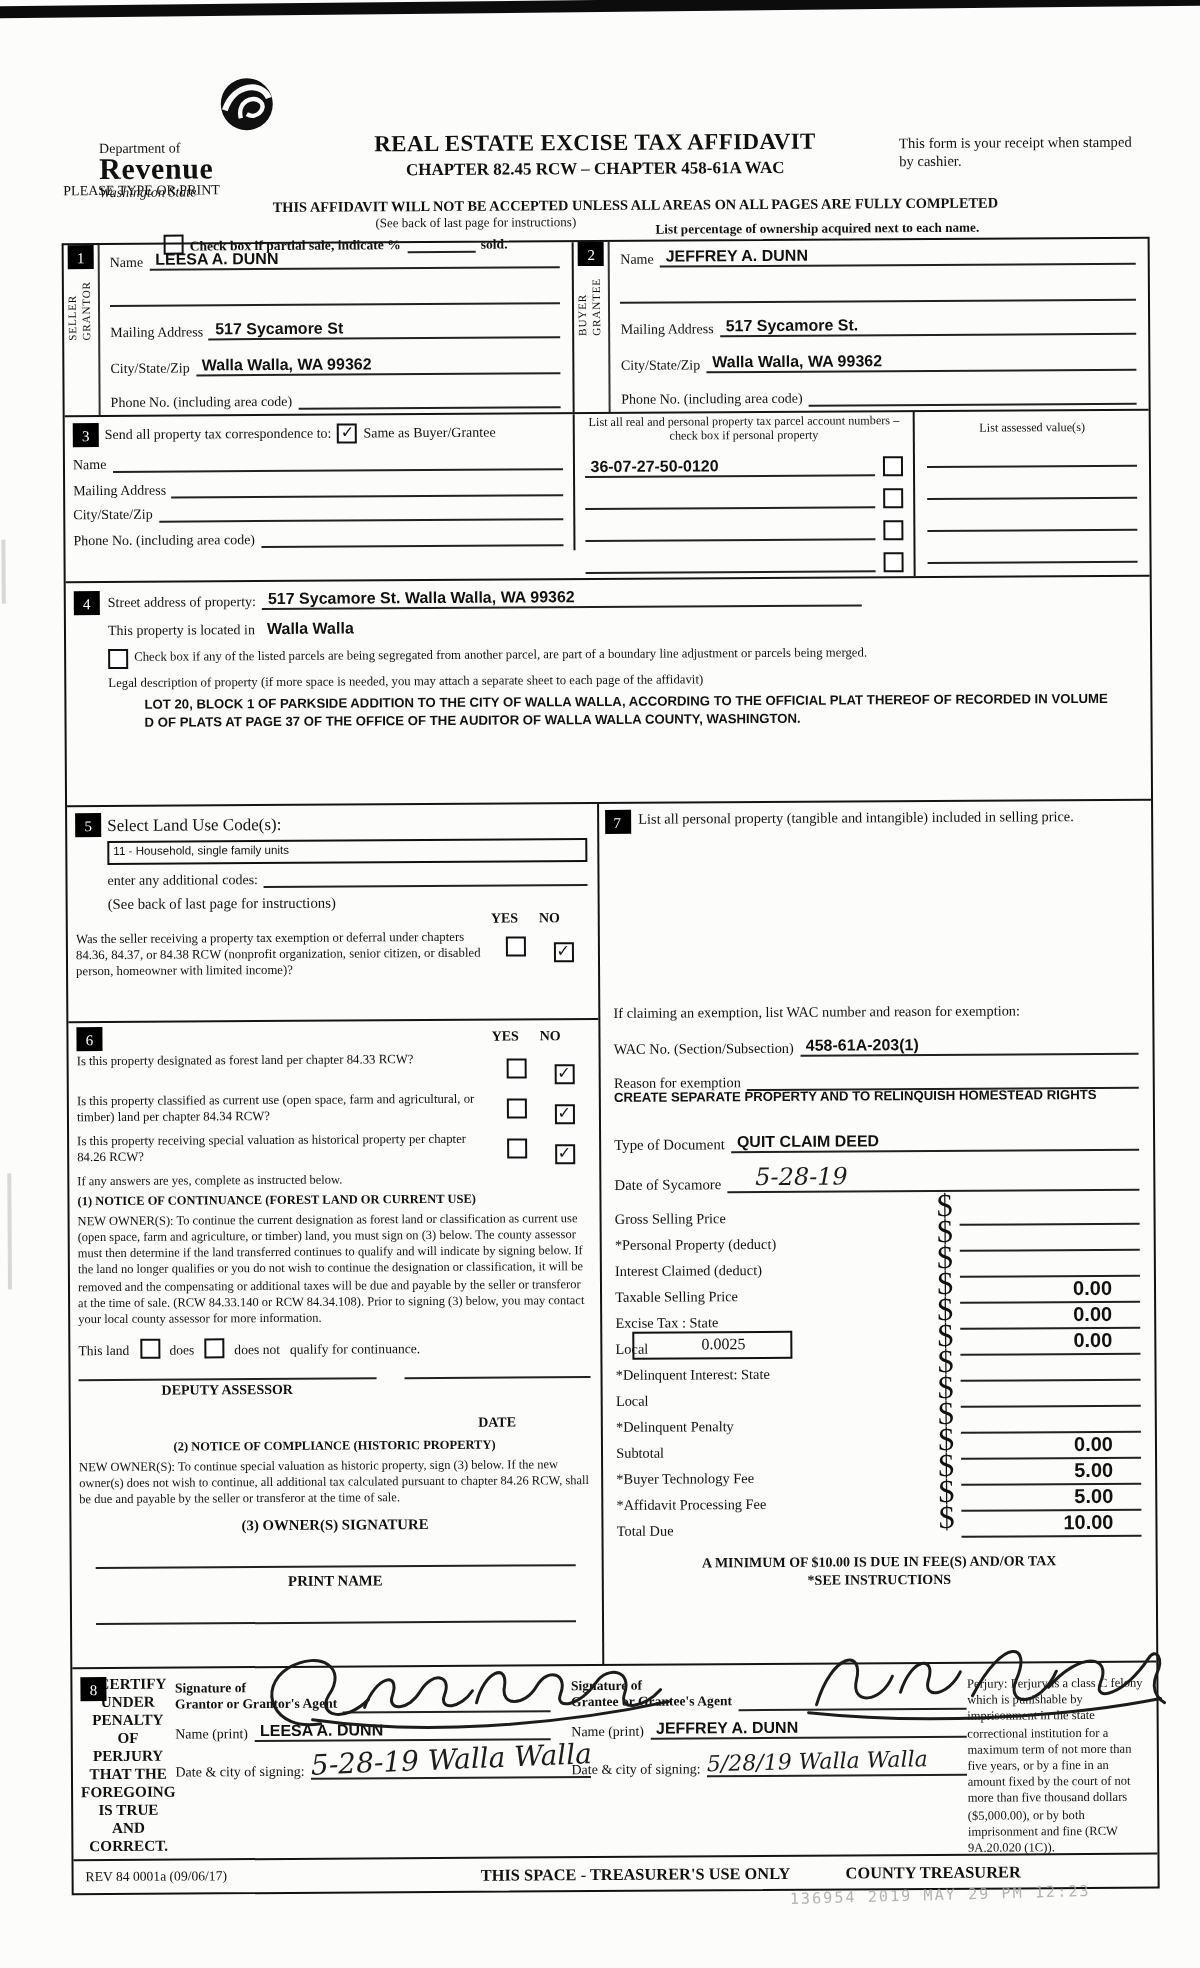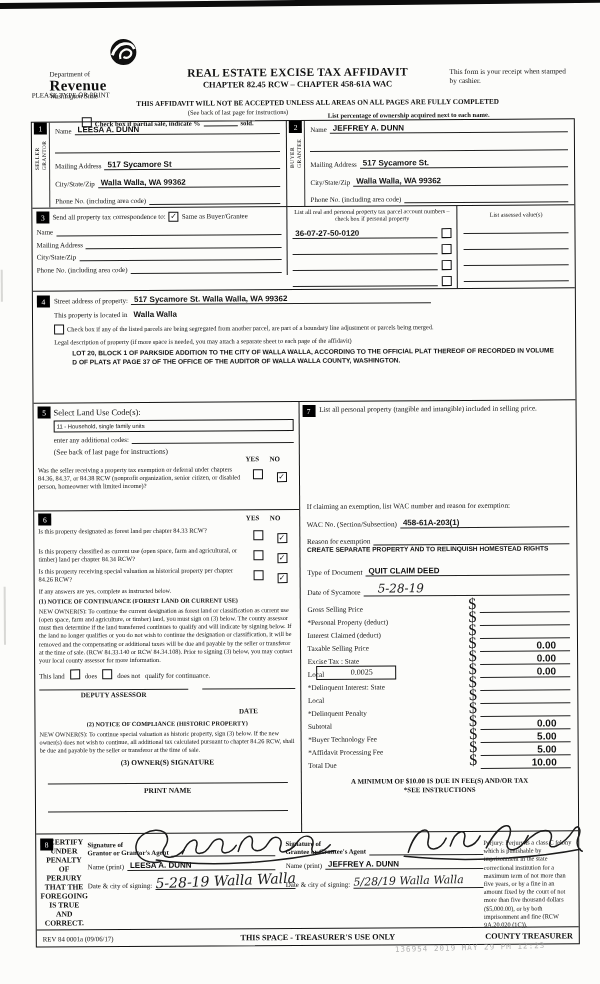--- a/index.html
+++ b/index.html
@@ -103,21 +103,21 @@
   .sigcols{display:flex;margin-top:4px;}
   .sigblock{width:50%;box-sizing:border-box;padding-right:10px;}
   .sig2line{font-size:6.8px;font-weight:bold;line-height:8px;white-space:nowrap;}
   .perjury{font-size:6.3px;line-height:8.2px;margin-top:4px;}
   .sigsvg{position:absolute;pointer-events:none;}
 
   
   .rowfoot{display:flex;align-items:center;height:16px;padding:0 6px;}
   .rev{font-size:6.8px;width:170px;}
   .tspace{flex:1;text-align:center;font-size:8.2px;font-weight:bold;}
-  .ctreas{width:150px;text-align:right;font-size:8.2px;font-weight:bold;}
+  .ctreas{width:150px;font-size:8.2px;font-weight:bold;}
 
   .stamp{position:absolute;left:392px;top:944px;font-family:"DejaVu Sans Mono",monospace;
          font-size:7.6px;letter-spacing:1px;color:#a6a6a6;transform:rotate(-1.2deg);opacity:.85;}
 </style>
 </head>
 <body>
 
 <div class="sheet">
   <div class="tilt">
     <div class="topbar"></div>

